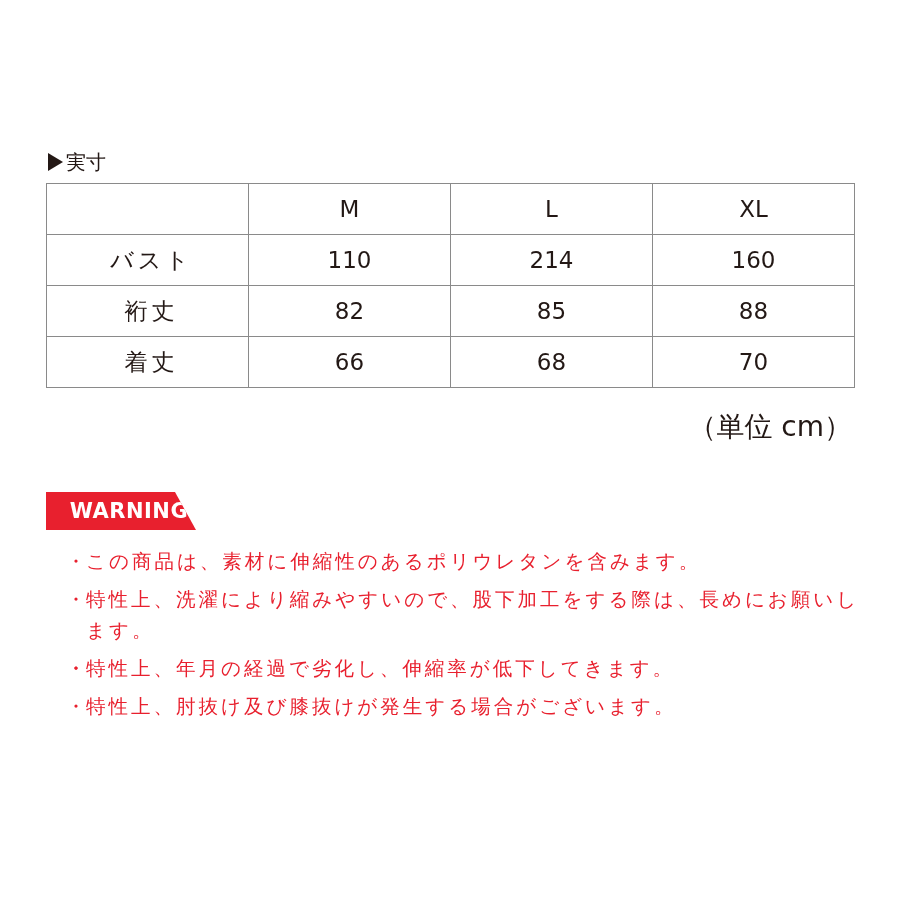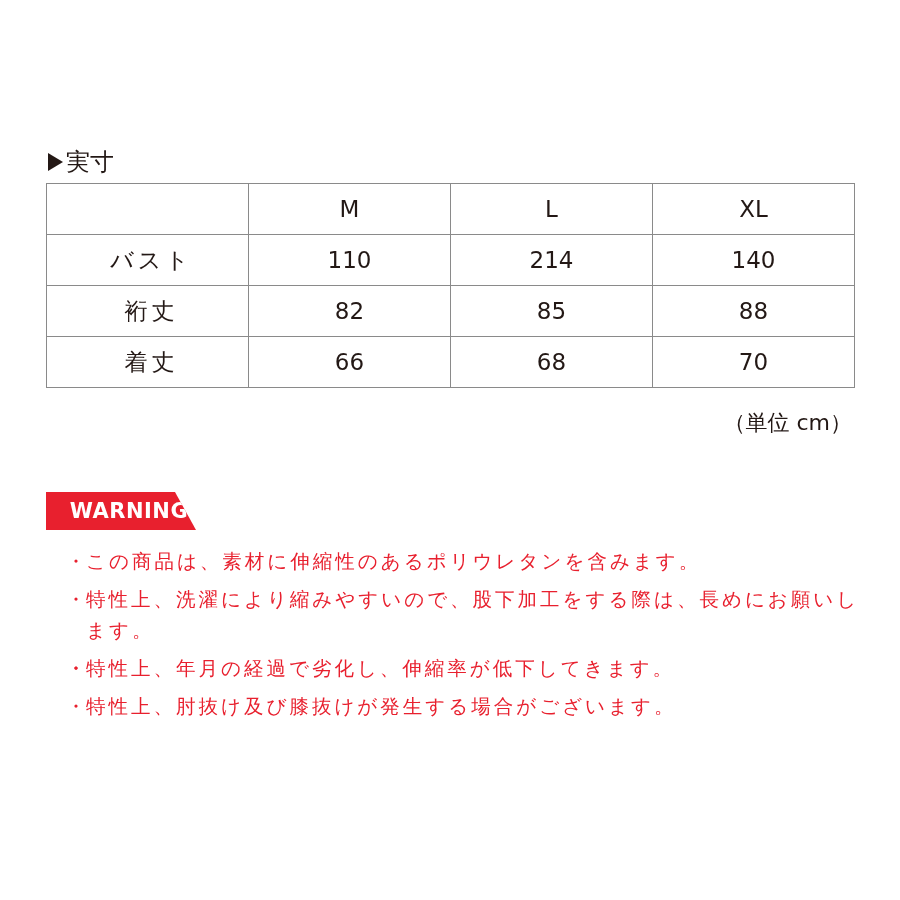--- a/index.html
+++ b/index.html
@@ -1,27 +1,27 @@
 <!DOCTYPE html>
 <html><head>
   <meta charset="utf-8">
   <style>
     html, body { margin: 0; padding: 0; background: #ffffff; }
     body { width: 900px; height: 900px; position: relative; overflow: hidden;
            font-family: "DejaVu Sans", "Liberation Sans", sans-serif; color: #231815; }
-    .section-title { position: absolute; left: 48px; top: 148px; font-size: 24px; line-height: 28px;
+    .section-title { position: absolute; left: 48px; top: 148px; font-size: 20px; line-height: 28px;
                      display: flex; align-items: center; }
     .section-title .tri { display: inline-block; width: 0; height: 0; border-top: 9px solid transparent;
                           border-bottom: 9px solid transparent; border-left: 15px solid #231815; margin-right: 3px; }
     table.size-table { position: absolute; left: 46px; top: 183px; border-collapse: collapse;
                        width: 809px; table-layout: fixed; }
     table.size-table td { border: 1.5px solid #8a8a8a; height: 50px; text-align: center;
                           vertical-align: middle; font-size: 23px; padding: 0; }
     table.size-table td.rowhead { letter-spacing: 4px; padding-left: 8px; }
-    .unit-note { position: absolute; right: 48px; top: 408px; font-size: 22px; color: #231815; }
+    .unit-note { position: absolute; right: 48px; top: 408px; font-size: 28px; color: #231815; }
     .warning-badge { position: absolute; left: 46px; top: 492px; height: 38px; width: 150px;
                      background: #e8202e; clip-path: polygon(0 0, 86% 0, 100% 100%, 0 100%);
                      color: #ffffff; font-weight: bold; font-size: 21px; line-height: 38px;
                      padding-left: 16px; box-sizing: border-box; letter-spacing: 0.5px; text-align: center; }
     .warning-list { position: absolute; left: 66px; top: 546px; width: 800px; margin: 0; padding: 0;
                     list-style: none; color: #e8202e; font-size: 19.5px; letter-spacing: 3px; line-height: 31px; }
     .warning-list li { margin-bottom: 7px; position: relative; padding-left: 20px; }
     .warning-list li .dot { position: absolute; left: 0; top: 0; }
   </style>
 </head>
@@ -37,21 +37,21 @@
       <tr>
     <td></td>
     <td>M</td>
     <td>L</td>
     <td>XL</td>
   </tr>
   <tr>
     <td class="rowhead">バスト</td>
     <td>110</td>
     <td>214</td>
-    <td>140</td>
+    <td>160</td>
   </tr>
   <tr>
     <td class="rowhead">裄丈</td>
     <td>82</td>
     <td>85</td>
     <td>88</td>
   </tr>
   <tr>
     <td class="rowhead">着丈</td>
     <td>66</td>

